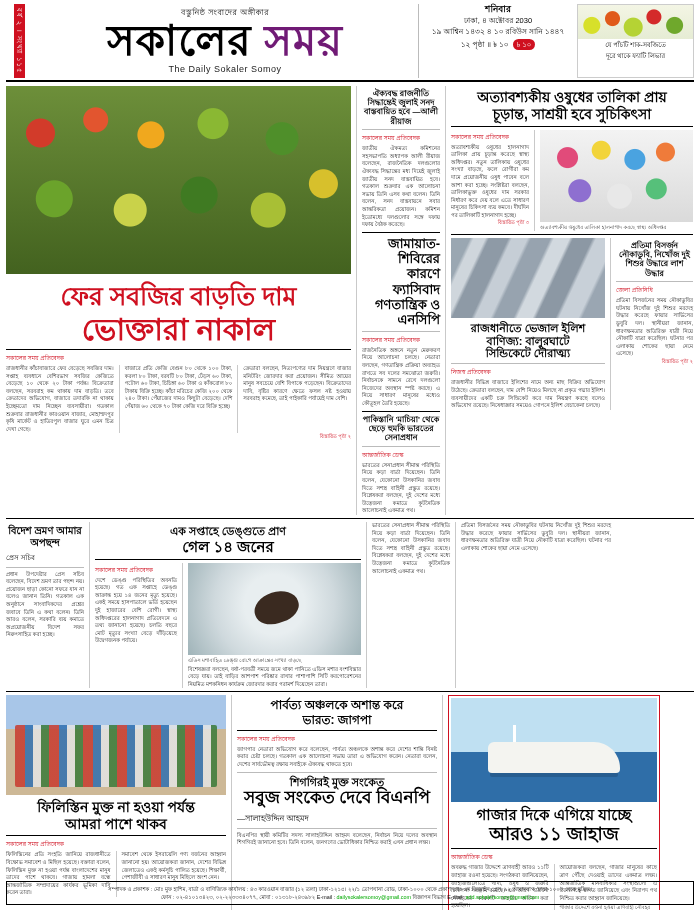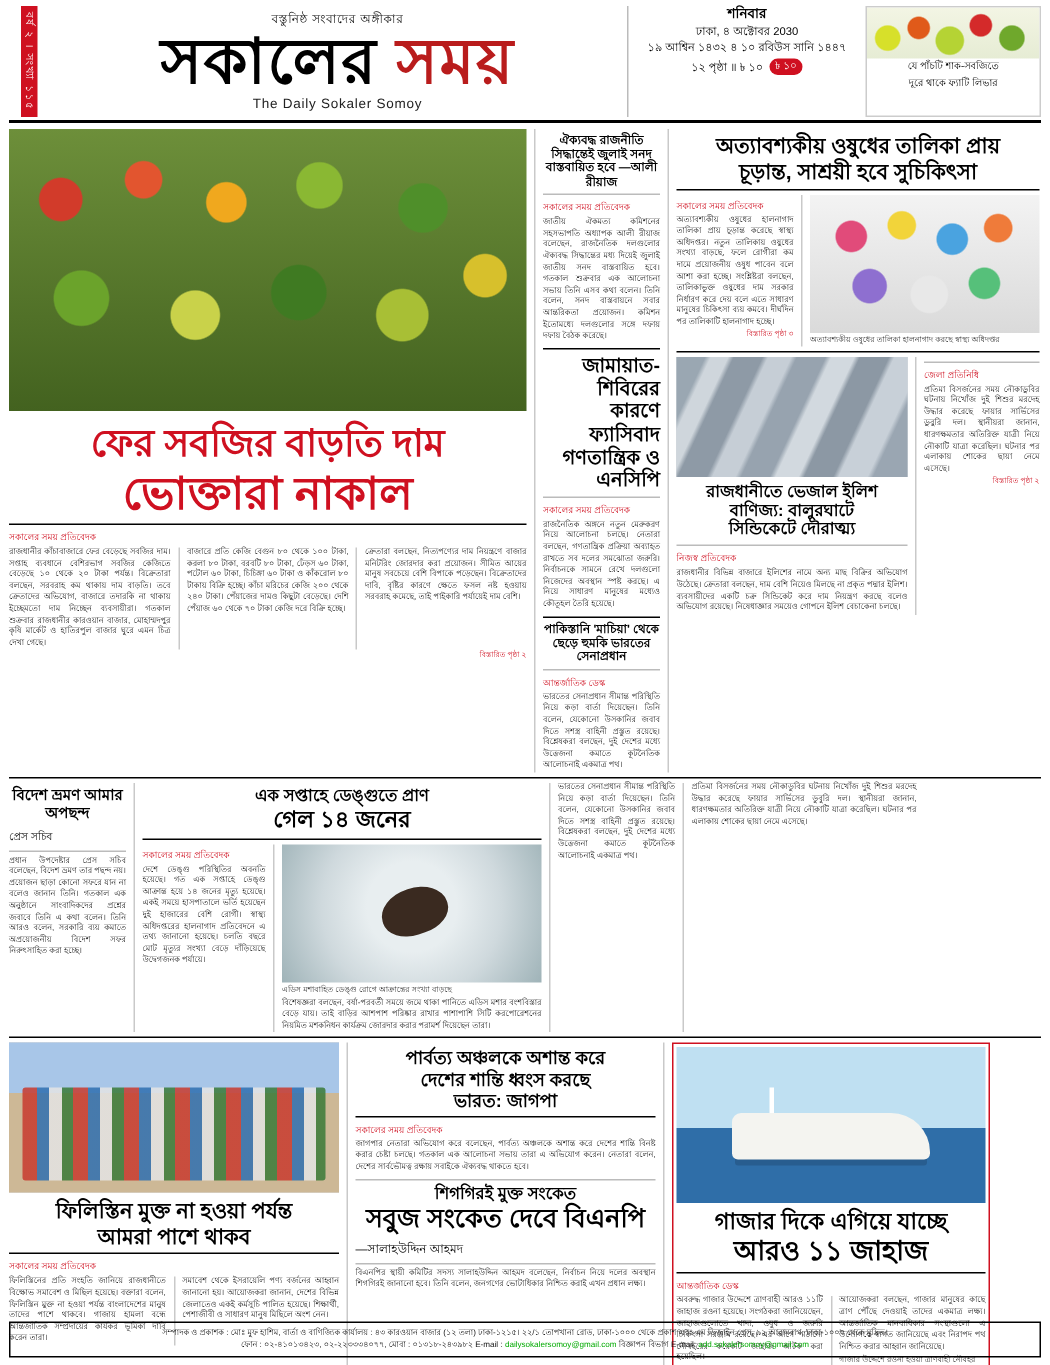--- a/index.html
+++ b/index.html
@@ -14,21 +14,21 @@
   .page{width:700px;height:910px;position:relative;box-sizing:border-box;padding:4px 6px;}
 
   
   .masthead{display:flex;align-items:stretch;border-bottom:2px solid #000;padding-bottom:2px;}
   .mh-left{width:26px;display:flex;flex-direction:column;align-items:center;justify-content:center;}
   .mh-left-bar{background:#cf1020;color:#fff;font-size:7px;writing-mode:vertical-rl;text-orientation:mixed;
     padding:4px 1px;letter-spacing:1px;line-height:9px;}
   .mh-center{flex:1;text-align:center;padding:0 4px;}
   .mh-tag{font-size:8px;letter-spacing:.5px;color:#111;margin-top:2px;}
   .mh-title{font-size:42px;font-weight:bold;letter-spacing:1px;line-height:44px;color:#000;}
-  .mh-title .red{color:#b91c1c;}
+  .mh-title .red{color:#701a75;}
   .mh-sub{font-size:9px;letter-spacing:.5px;color:#222;margin-top:1px;}
   .mh-right{width:150px;border-left:1px solid #bbb;padding-left:4px;font-size:7.5px;line-height:11px;text-align:center;}
   .mh-right .day{font-weight:bold;font-size:9px;}
   .mh-meta{display:flex;justify-content:center;gap:4px;align-items:center;margin-top:2px;}
   .mh-badge{background:#cf1020;color:#fff;border-radius:8px;padding:0 4px;font-size:7px;}
   .mh-ad{width:115px;border:1px solid #ccc;margin-left:4px;position:relative;overflow:hidden;}
   .mh-ad-img{height:34px;background:
      radial-gradient(circle at 12% 60%, #d7e02a 0 8px, transparent 9px),
      radial-gradient(circle at 30% 40%, #e05a1a 0 7px, transparent 8px),
      radial-gradient(circle at 48% 65%, #b5d334 0 9px, transparent 10px),
@@ -196,20 +196,21 @@
           <div class="photo fish" style="height:80px;"></div>
           <h2 class="hl" style="font-size:11px;margin-top:4px;">রাজধানীতে ভেজাল ইলিশ</h2>
           <h2 class="hl" style="font-size:11px;margin-top:-3px;">বাণিজ্য: বালুরঘাটে</h2>
           <h2 class="hl" style="font-size:11px;margin-top:-3px;">সিন্ডিকেটে দৌরাত্ম্য</h2>
           <div class="thin"></div>
           <div class="byline">নিজস্ব প্রতিবেদক</div>
           <div class="body">রাজধানীর বিভিন্ন বাজারে ইলিশের নামে অন্য মাছ বিক্রির অভিযোগ উঠেছে। ক্রেতারা বলছেন, দাম বেশি নিয়েও মিলছে না প্রকৃত পদ্মার ইলিশ। ব্যবসায়ীদের একটি চক্র সিন্ডিকেট করে দাম নিয়ন্ত্রণ করছে বলেও অভিযোগ রয়েছে। নিষেধাজ্ঞার সময়েও গোপনে ইলিশ বেচাকেনা চলছে।</div>
         </div>
         <div class="sep"></div>
         <div style="flex:1;">
+          <h2 class="hl" style="font-size:8px;">প্রতিমা বিসর্জন নৌকাডুবি, নিখোঁজ দুই শিশুর উদ্ধারে লাশ উদ্ধার</h2>
           <div class="thin"></div>
           <div class="byline">জেলা প্রতিনিধি</div>
           <div class="body">প্রতিমা বিসর্জনের সময় নৌকাডুবির ঘটনায় নিখোঁজ দুই শিশুর মরদেহ উদ্ধার করেছে ফায়ার সার্ভিসের ডুবুরি দল। স্থানীয়রা জানান, ধারণক্ষমতার অতিরিক্ত যাত্রী নিয়ে নৌকাটি যাত্রা করেছিল। ঘটনার পর এলাকায় শোকের ছায়া নেমে এসেছে।</div>
           <div class="more">বিস্তারিত পৃষ্ঠা ২</div>
         </div>
       </div>
     </div>
   </div>
 
   <div class="rule"></div>
@@ -270,21 +271,20 @@
         <div class="body" style="width:105px;">ফিলিস্তিনের প্রতি সংহতি জানিয়ে রাজধানীতে বিক্ষোভ সমাবেশ ও মিছিল হয়েছে। বক্তারা বলেন, ফিলিস্তিন মুক্ত না হওয়া পর্যন্ত বাংলাদেশের মানুষ তাদের পাশে থাকবে। গাজায় হামলা বন্ধে আন্তর্জাতিক সম্প্রদায়ের কার্যকর ভূমিকা দাবি করেন তারা।</div>
         <div class="sep"></div>
         <div class="body" style="width:105px;">সমাবেশ থেকে ইসরায়েলি পণ্য বর্জনের আহ্বান জানানো হয়। আয়োজকরা জানান, দেশের বিভিন্ন জেলাতেও একই কর্মসূচি পালিত হয়েছে। শিক্ষার্থী, পেশাজীবী ও সাধারণ মানুষ মিছিলে অংশ নেন।</div>
       </div>
     </div>
 
     <div class="sep"></div>
 
     <div style="width:200px;">
       <h2 class="hl" style="font-size:12px;">পার্বত্য অঞ্চলকে অশান্ত করে</h2>
-      <h2 class="hl" style="font-size:12px;margin-top:-3px;">দেশের শান্তি ধ্বংস করছে</h2>
       <h2 class="hl" style="font-size:12px;margin-top:-3px;">ভারত: জাগপা</h2>
       <div class="rule"></div>
       <div class="byline">সকালের সময় প্রতিবেদক</div>
       <div class="body">জাগপার নেতারা অভিযোগ করে বলেছেন, পার্বত্য অঞ্চলকে অশান্ত করে দেশের শান্তি বিনষ্ট করার চেষ্টা চলছে। গতকাল এক আলোচনা সভায় তারা এ অভিযোগ করেন। নেতারা বলেন, দেশের সার্বভৌমত্ব রক্ষায় সবাইকে ঐক্যবদ্ধ থাকতে হবে।</div>
       <div class="thin"></div>
       <h2 class="hl" style="font-size:11px;">শিগগিরই মুক্ত সংকেত</h2>
       <h2 class="hl" style="font-size:17px;margin-top:-3px;">সবুজ সংকেত দেবে বিএনপি</h2>
       <div class="hl" style="font-size:8px;">—সালাহউদ্দিন আহমদ</div>
       <div class="thin"></div>
       <div class="body">বিএনপির স্থায়ী কমিটির সদস্য সালাহউদ্দিন আহমদ বলেছেন, নির্বাচন নিয়ে দলের অবস্থান শিগগিরই জানানো হবে। তিনি বলেন, জনগণের ভোটাধিকার নিশ্চিত করাই এখন প্রধান লক্ষ্য।</div>

